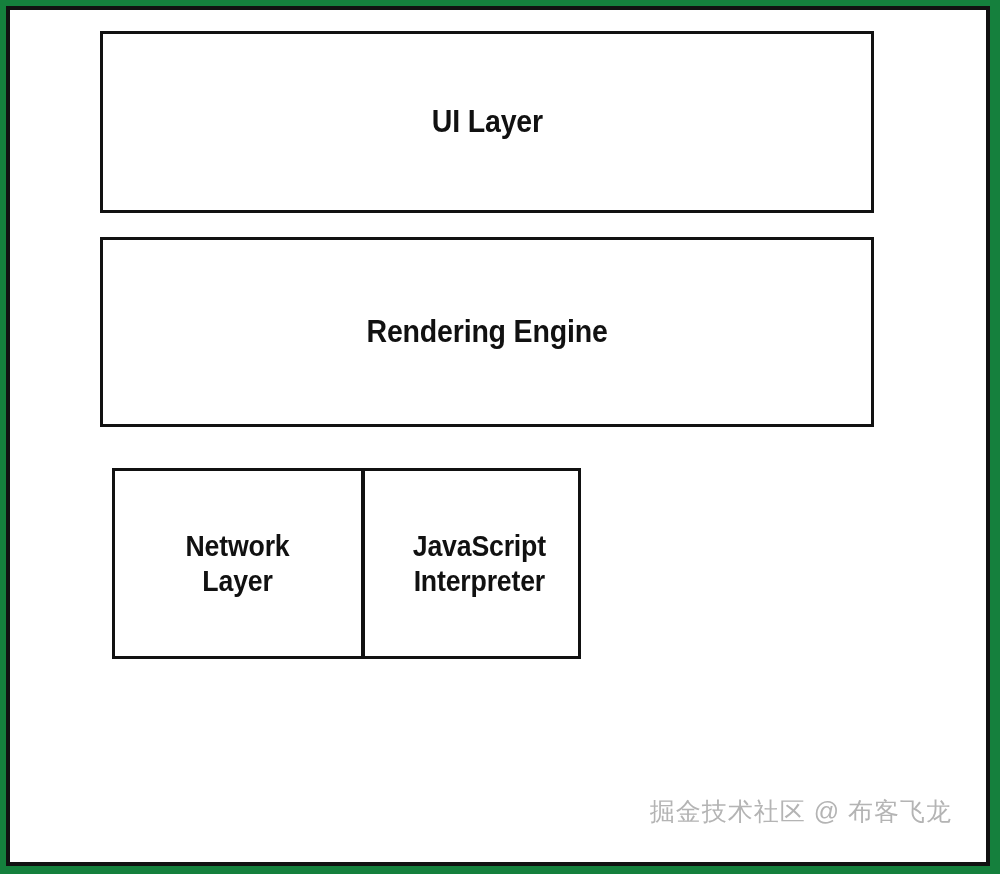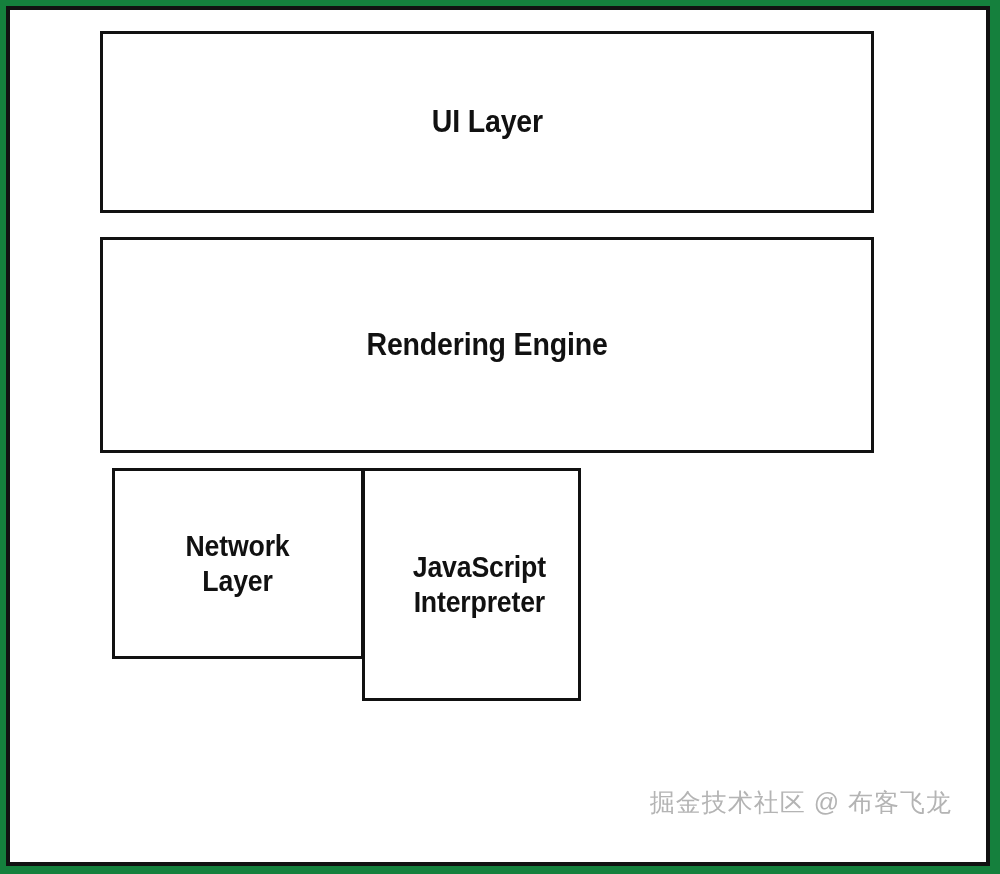--- a/index.html
+++ b/index.html
@@ -60,46 +60,46 @@
     top: 27px;
     width: 774px;
     height: 182px;
   }
   #box-ui-layer .box-label { font-size: 31px; }
 
   #box-rendering-engine {
     left: 96px;
     top: 233px;
     width: 774px;
-    height: 216px;
+    height: 190px;
   }
   #box-rendering-engine .box-label { font-size: 31px; }
 
   #box-network-layer {
     left: 108px;
     top: 464px;
     width: 252px;
     height: 191px;
   }
   #box-network-layer .box-label { font-size: 29px; }
 
   #box-javascript-interpreter {
     left: 358px;
     top: 464px;
     width: 219px;
-    height: 233px;
+    height: 191px;
     padding-left: 16px;
   }
   #box-javascript-interpreter .box-label { font-size: 29px; }
 
   
   .watermark {
     position: absolute;
     right: 34px;
-    bottom: 43px;
+    bottom: 34px;
     font-size: 25px;
     color: #b4b4b4;
     letter-spacing: 1px;
     white-space: nowrap;
     user-select: none;
   }
 </style>
 </head>
 <body>
 

